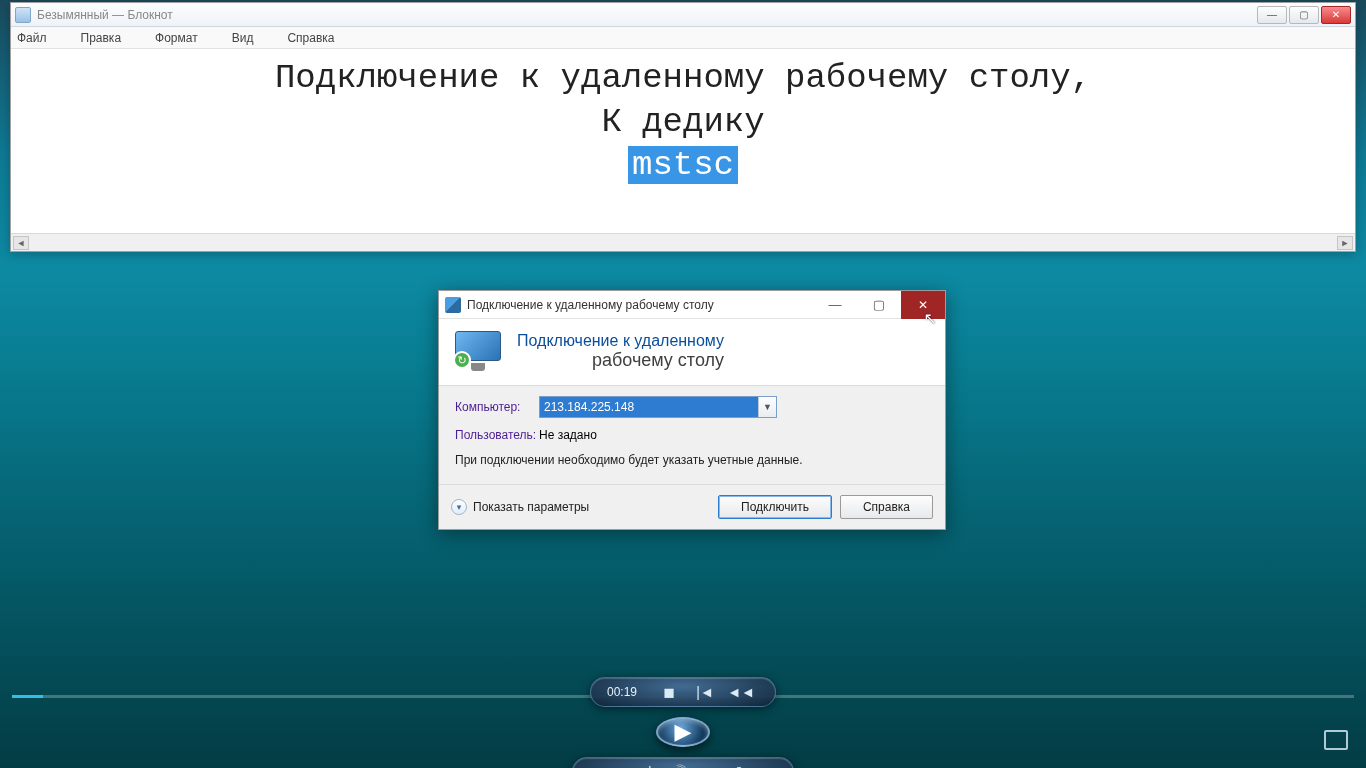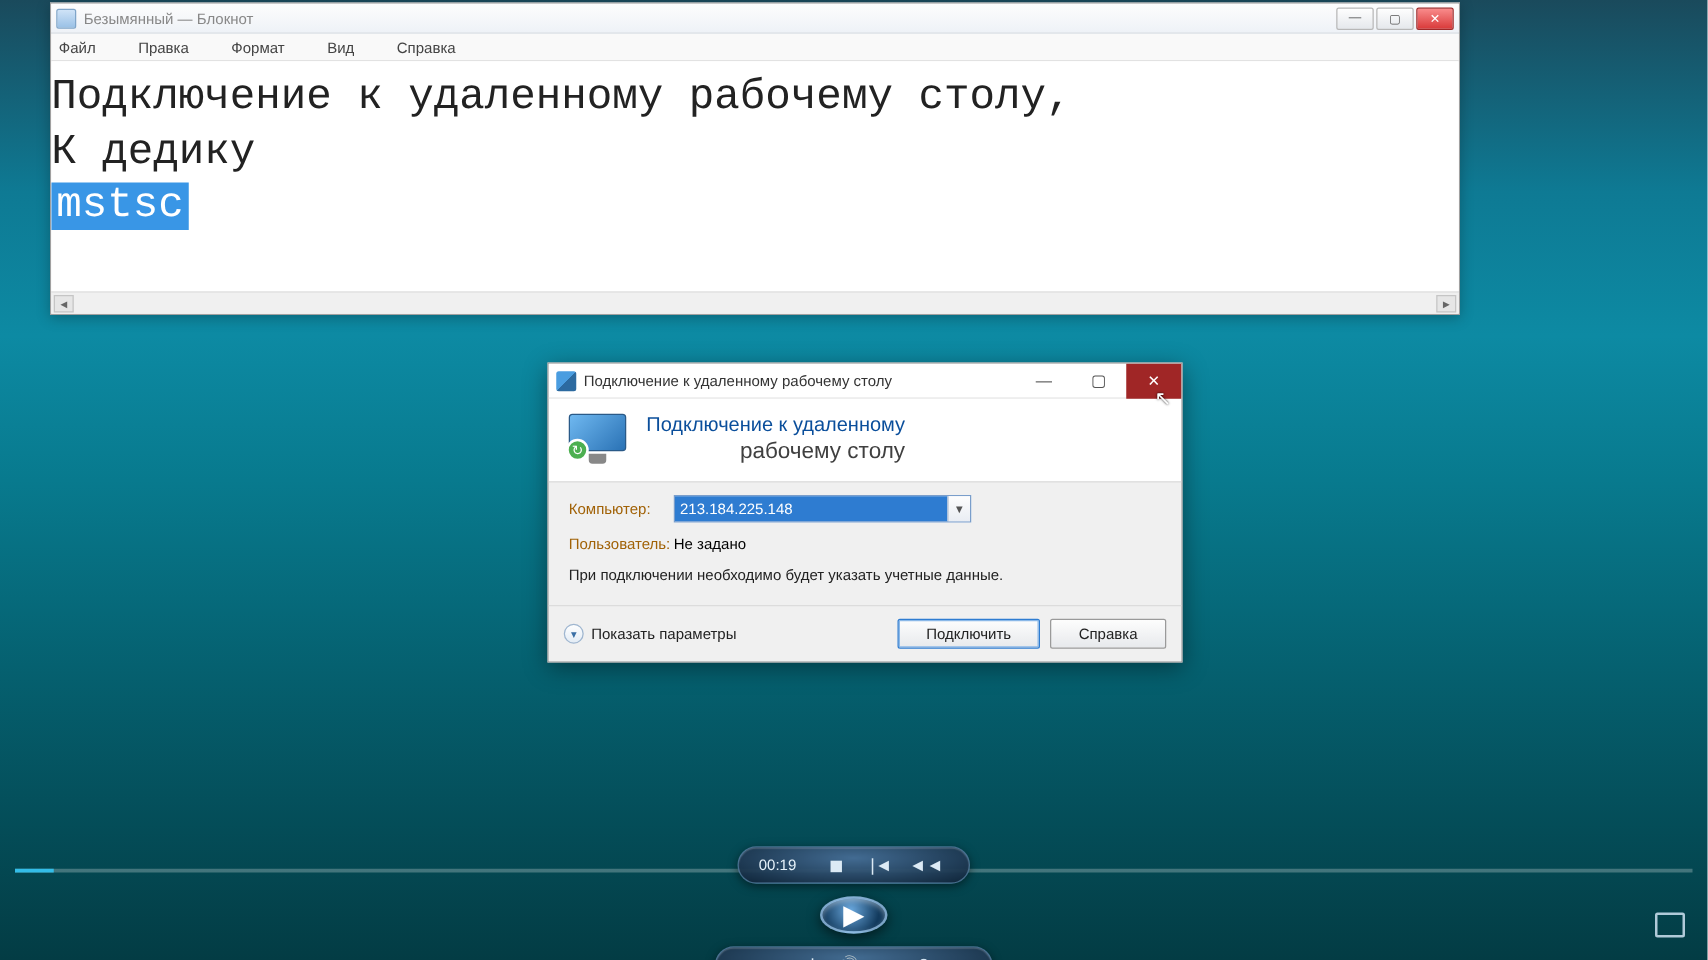--- a/index.html
+++ b/index.html
@@ -8,25 +8,24 @@
     background: linear-gradient(to bottom,
       #1a4a5c 0%, #0e7a94 20%, #0d8aa3 35%, #087a8e 50%,
       #05606f 70%, #033c44 100%);
     position: relative;
   }
 
   
   .notepad {
     position: absolute;
     top: 2px; left: 10px;
-    width: 1128px;
+    width: 1346px;
     background: #fff;
     border: 1px solid #a0a0a0;
     box-shadow: 0 2px 10px rgba(0,0,0,.25);
-    margin-left: 30px;
   }
   .notepad .titlebar {
     height: 24px;
     background: linear-gradient(to bottom, #fdfdfd, #eef2f7);
     border-bottom: 1px solid #d0d6de;
     display: flex;
     align-items: center;
     padding: 0 4px;
     font-size: 12px;
     color: #888;
@@ -66,21 +65,21 @@
   }
   .notepad .menubar .menu-item { margin-right: 14px; cursor: default; }
   .notepad .textarea {
     position: relative;
     width: 100%;
     height: 184px;
     background: #fff;
     font-family: Consolas, "Courier New", monospace;
     font-size: 34px;
     color: #222;
-    text-align: left;
+    text-align: center;
     padding-top: 8px;
     line-height: 1.28;
     white-space: pre;
     overflow: hidden;
   }
   .notepad .textarea .sel {
     background: #3996e6;
     color: #fff;
     padding: 0 4px;
   }
@@ -175,21 +174,21 @@
     color: #fff; font-size: 11px;
   }
   .rdp .banner .txt .line1 { color: #0a4e9b; font-size: 16px; }
   .rdp .banner .txt .line2 { color: #404040; font-size: 18px; font-weight: normal; text-align: right; }
   .rdp .body {
     padding: 10px 16px 12px 16px;
     background: #f0f0f0;
     border-top: 1px solid #dcdcdc;
   }
   .rdp .row { display: flex; align-items: center; margin-bottom: 10px; }
-  .rdp .row .lbl { width: 84px; color: #a16207; }
+  .rdp .row .lbl { width: 84px; color: #4c1d95; }
   .rdp .combo {
     flex: 0 0 238px;
     height: 22px;
     border: 1px solid #7a9ecb;
     background: #fff;
     display: flex; align-items: center;
     position: relative;
   }
   .rdp .combo .val {
     flex: 1;

